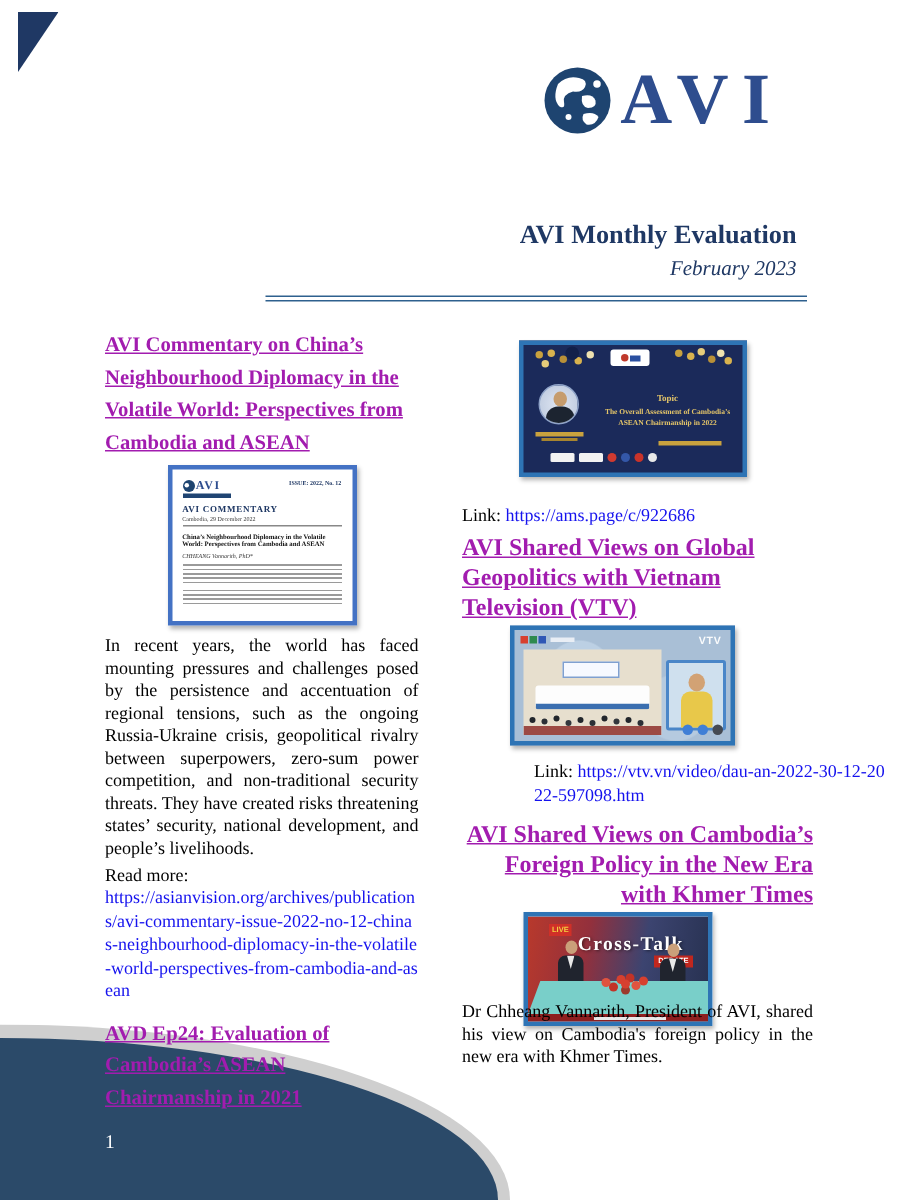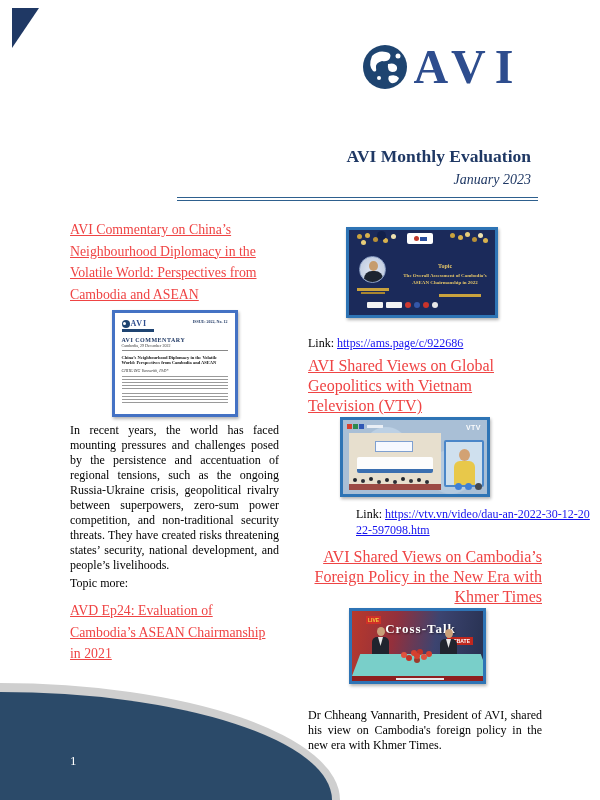--- a/index.html
+++ b/index.html
@@ -43,26 +43,26 @@
   .issue-date {
     position:absolute; right:69px; top:172px; font-size:14px; font-style:italic; color:#1f3864;
   }
   .rule {
     position:absolute; left:177px; right:62px; top:197px; height:4px;
     border-top:1.5px solid #2e608e; border-bottom:1.5px solid #2e608e;
   }
 
   
   .h-link {
-    color:#ef4444; font-weight:normal; text-decoration:underline; cursor:pointer;
+    color:#a21caf; font-weight:bold; text-decoration:underline; cursor:pointer;
   }
   .h-left { font-size:13.8px; line-height:21.5px; }
   .h-right { font-size:16px; line-height:20px; }
   .body-text { font-size:12px; line-height:15px; text-align:justify; }
-  .url-link { color:#1512ee; text-decoration:underline; overflow-wrap:anywhere; word-break:break-all; cursor:pointer;text-align:right; }
+  .url-link { color:#1512ee; overflow-wrap:anywhere; word-break:break-all; cursor:pointer;text-align:right; }
   .link-line { font-size:12px; line-height:15.5px; }
 
   
   .col-left { position:absolute; left:70px; top:219px; width:209px; }
   .thumb-wrap { margin:5px auto 0; width:126px; }
   .doc-thumb {
     width:126px; height:107px; background:#fff; border:3px solid #4472c4;
     box-shadow:1px 2px 3px rgba(0,0,0,.35); padding:6px 7px; overflow:hidden;
   }
   .dt-top { display:flex; justify-content:space-between; align-items:flex-start; }
@@ -134,21 +134,21 @@
                40px 2px 0 #2b2f36, 48px -1px 0 #22262c, 56px 1px 0 #33373d, 64px 0 0 #22262c, 72px 2px 0 #2b2f36; }
   .vtv-carpet { position:absolute; left:0; bottom:0; width:100%; height:6px; background:#9c4a44; }
   .vtv-inset { position:absolute; left:101px; top:20px; width:40px; height:47px; background:#cfe0ee;
     border:2px solid #4a86c8; border-radius:2px; overflow:hidden; }
   .vtv-inset .head { position:absolute; left:13px; top:7px; width:11px; height:12px; border-radius:50%; background:#d2a274; }
   .vtv-inset .shirt { position:absolute; left:8px; top:19px; width:21px; height:26px; border-radius:6px 6px 0 0; background:#e8c84a; }
   .vtv-controls { position:absolute; right:5px; bottom:4px; display:flex; gap:3px; }
   .vctl { width:7px; height:7px; border-radius:50%; }
 
   
-  .ct { position:absolute; left:349px; top:608px; width:137px; height:76px;
+  .ct { position:absolute; left:349px; top:608px; width:126px; height:76px;
     background:linear-gradient(100deg,#b8392c 0%,#93303c 32%,#3c4470 62%,#26304f 100%); }
   .ct-live { position:absolute; left:14px; top:5px; background:#d03028; color:#f4d03f;
     font-family:"Liberation Sans",sans-serif; font-size:5px; font-weight:bold; padding:1px 2px; }
   .ct-title { position:absolute; left:0; top:10px; width:137px; text-align:center; color:#fff;
     font-size:13px; font-weight:bold; letter-spacing:1px; font-family:"Liberation Serif",serif;
     text-shadow:1px 1px 2px rgba(0,0,0,.5); }
   .ct-debate { position:absolute; right:10px; top:26px; background:#c0271e; color:#fff;
     font-family:"Liberation Sans",sans-serif; font-size:5px; font-weight:bold; padding:1px 3px; }
   .ct-man { position:absolute; }
   .ct-man .head { width:8px; height:9px; border-radius:50%; background:#caa07a; margin:0 auto; }
@@ -182,21 +182,21 @@
         <path d="M10 12 Q16 6 24 8 Q30 9 28 14 Q26 18 20 17 Q13 19 14 24 Q15 29 11 27 Q6 22 10 12Z" fill="#fff"></path>
         <path d="M26 20 Q33 18 35 23 Q36 28 30 28 Q25 27 26 20Z" fill="#fff"></path>
         <path d="M27 32 Q34 30 37 34 Q35 40 29 39 Q25 36 27 32Z" fill="#fff"></path>
         <circle cx="36" cy="12" r="2.5" fill="#fff"></circle>
         <circle cx="17" cy="34" r="2" fill="#fff"></circle>
       </svg>
       <div class="logo-acronym">AVI</div>
     </div>
   </div>
   <div class="newsletter-title">AVI Monthly Evaluation</div>
-  <div class="issue-date">January 2023</div>
+  <div class="issue-date">February 2023</div>
   <div class="rule"></div>
 
   <div class="col-left">
     <div class="h-link h-left">AVI Commentary on China’s Neighbourhood Diplomacy in the Volatile World: Perspectives from Cambodia and ASEAN</div>
 
     <div class="thumb-wrap">
       <div class="doc-thumb img-frame" style="border-color:#4472c4;">
         <div class="dt-top">
           <div>
             <div class="dt-logo">
@@ -211,21 +211,24 @@
         <div class="dt-dateline">Cambodia, 29 December 2022</div>
         <div class="dt-title">China’s Neighbourhood Diplomacy in the Volatile World: Perspectives from Cambodia and ASEAN</div>
         <div class="dt-author">CHHEANG Vannarith, PhD*</div>
         <div class="dt-lines"></div>
         <div class="dt-lines2"></div>
       </div>
     </div>
 
     <div class="body-text para">In recent years, the world has faced mounting pressures and challenges posed by the persistence and accentuation of regional tensions, such as the ongoing Russia-Ukraine crisis, geopolitical rivalry between superpowers, zero-sum power competition, and non-traditional security threats. They have created risks threatening states’ security, national development, and people’s livelihoods.</div>
 
-    <div class="readmore">Topic more:</div>
+    <div class="readmore">Read more:</div>
+    <div class="link-line">
+      <span class="url-link">https://asianvision.org/archives/publications/avi-commentary-issue-2022-no-12-chinas-neighbourhood-diplomacy-in-the-volatile-world-perspectives-from-cambodia-and-asean</span>
+    </div>
 
     <div class="h-link h-left h2-left">AVD Ep24: Evaluation of Cambodia’s ASEAN Chairmanship in 2021</div>
   </div>
 
   <div class="banner img-frame">
     <span class="flower fl-l"></span>
     <span class="flower fl-r"></span>
     <div class="banner-chip">
       <span class="chip-dot-red"></span>
       <span class="chip-dot-blue"></span>
@@ -299,15 +302,15 @@
     <div class="ct-man" style="left:88px; top:18px;">
       <div class="head"></div>
       <div class="torso"></div>
     </div>
     <div class="ct-table"></div>
     <span class="ct-flowers"></span>
     <div class="ct-strip"></div>
     <div class="ct-strip-bar"></div>
   </div>
 
-  <div class="r-abs body-text caption" style="top:708px;">Dr Chheang Vannarith, President of AVI, shared his view on Cambodia's foreign policy in the new era with Khmer Times.</div>
+  <div class="r-abs body-text caption" style="top:667px;">Dr Chheang Vannarith, President of AVI, shared his view on Cambodia's foreign policy in the new era with Khmer Times.</div>
 
 </div>
 
 </body></html>

